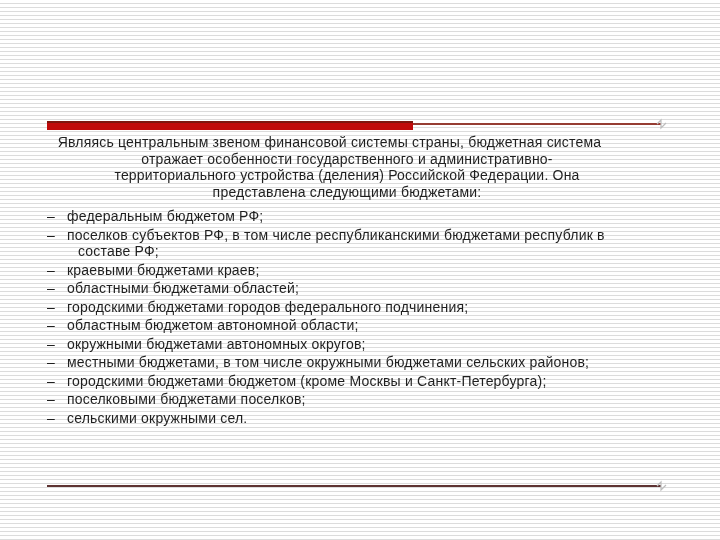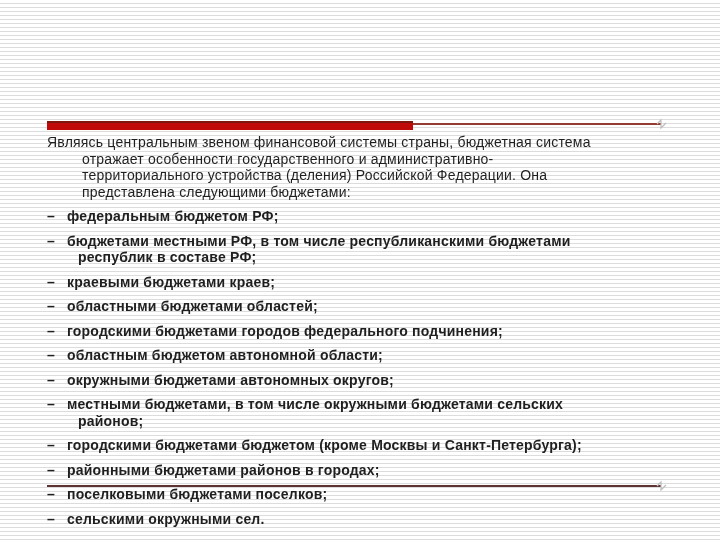--- a/index.html
+++ b/index.html
@@ -58,26 +58,26 @@
     width: 565px;
     color: var(--text, #1f1f1f);
     font-size: 14px;
     line-height: 16.5px;
     letter-spacing: 0.2px;
   }
   .intro {
     margin: 0 0 8px 0;
     padding-left: 35px;
     text-indent: -35px;
+    text-align: center;
   }
   .item {
-    margin: 8px 0 2px 0;
+    margin: 2px 0 2px 0;
     padding-left: 31px;
     text-indent: -31px;
-    font-weight: bold;
   }
   .dash {
     display: inline-block;
     width: 20px;
     text-indent: 0;
   }
 </style>
 </head>
 <body>
 
@@ -96,37 +96,36 @@
     <svg width="12" height="12" viewBox="0 0 12 12">
       <path d="M1 6 L5 2 L5 10 L10 5" fill="none" stroke="#bdbdbd" stroke-width="1.2"></path>
     </svg>
   </span>
 
   <div class="content">
     <p class="intro">Являясь центральным звеном финансовой системы страны, бюджетная система отражает особенности государственного и административно-территориального устройства (деления) Российской Федерации. Она представлена следующими бюджетами:</p>
     <div id="items">
   <div class="item"><span class="dash">–</span><span class="item-text">федеральным бюджетом РФ;</span></div>
 
-  <div class="item"><span class="dash">–</span><span class="item-text">бюджетами местными РФ, в том числе республиканскими бюджетами республик в составе РФ;</span></div>
+  <div class="item"><span class="dash">–</span><span class="item-text">поселков субъектов РФ, в том числе республиканскими бюджетами республик в составе РФ;</span></div>
 
   <div class="item"><span class="dash">–</span><span class="item-text">краевыми бюджетами краев;</span></div>
 
   <div class="item"><span class="dash">–</span><span class="item-text">областными бюджетами областей;</span></div>
 
   <div class="item"><span class="dash">–</span><span class="item-text">городскими бюджетами городов федерального подчинения;</span></div>
 
   <div class="item"><span class="dash">–</span><span class="item-text">областным бюджетом автономной области;</span></div>
 
   <div class="item"><span class="dash">–</span><span class="item-text">окружными бюджетами автономных округов;</span></div>
 
   <div class="item"><span class="dash">–</span><span class="item-text">местными бюджетами, в том числе окружными бюджетами сельских районов;</span></div>
 
   <div class="item"><span class="dash">–</span><span class="item-text">городскими бюджетами бюджетом (кроме Москвы и Санкт-Петербурга);</span></div>
 
-  <div class="item"><span class="dash">–</span><span class="item-text">районными бюджетами районов в городах;</span></div>
 
   <div class="item"><span class="dash">–</span><span class="item-text">поселковыми бюджетами поселков;</span></div>
 
   <div class="item"><span class="dash">–</span><span class="item-text">сельскими окружными сел.</span></div>
 </div>
   </div>
 
 </div>
 
 </body></html>

